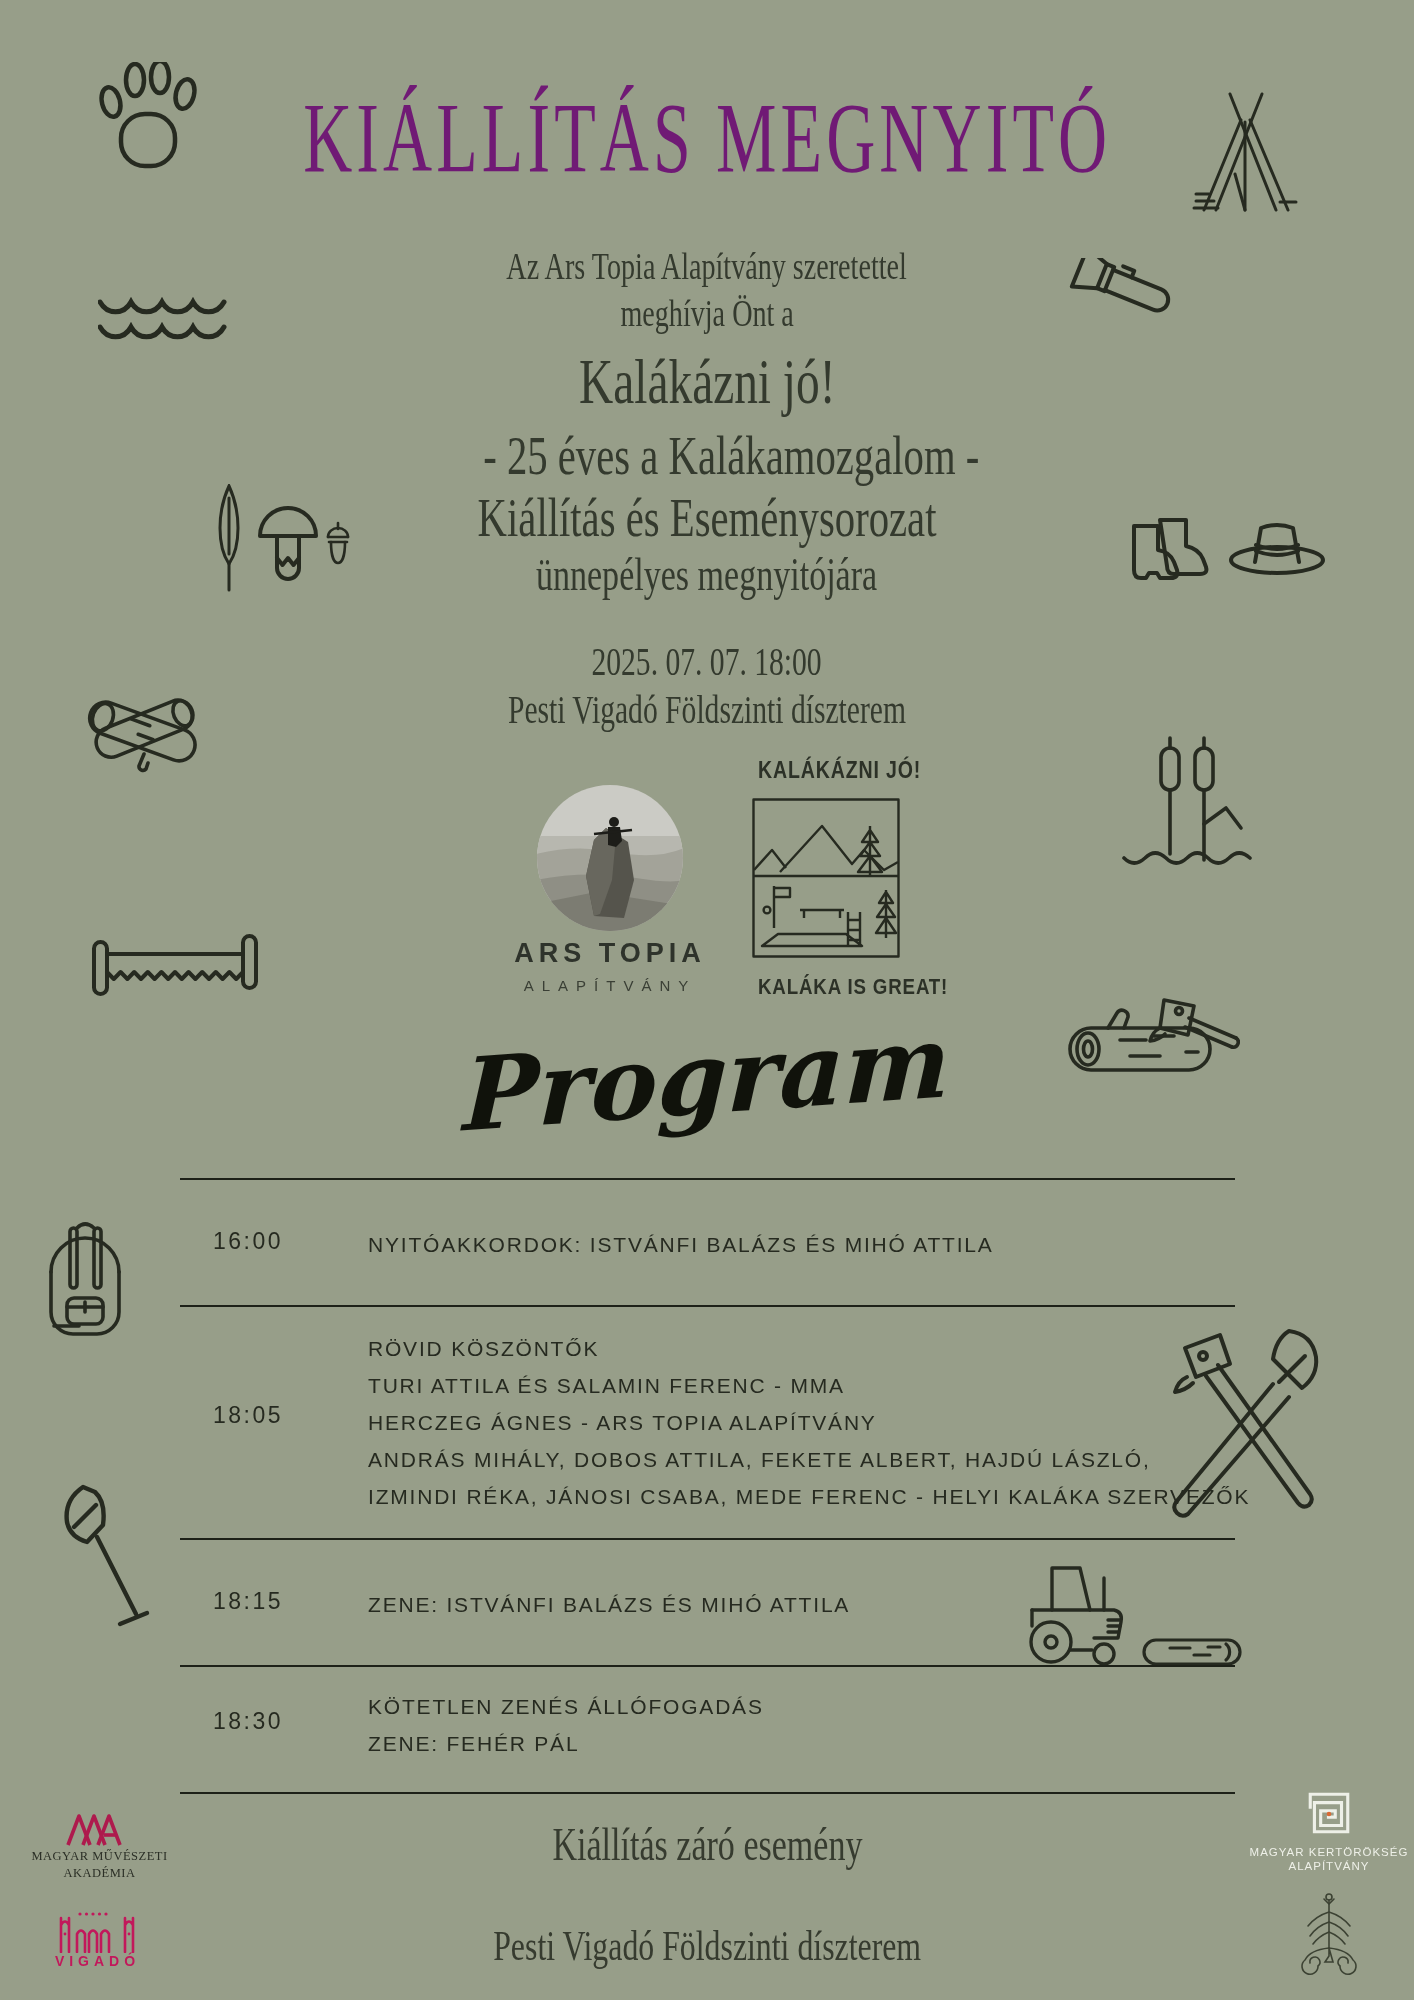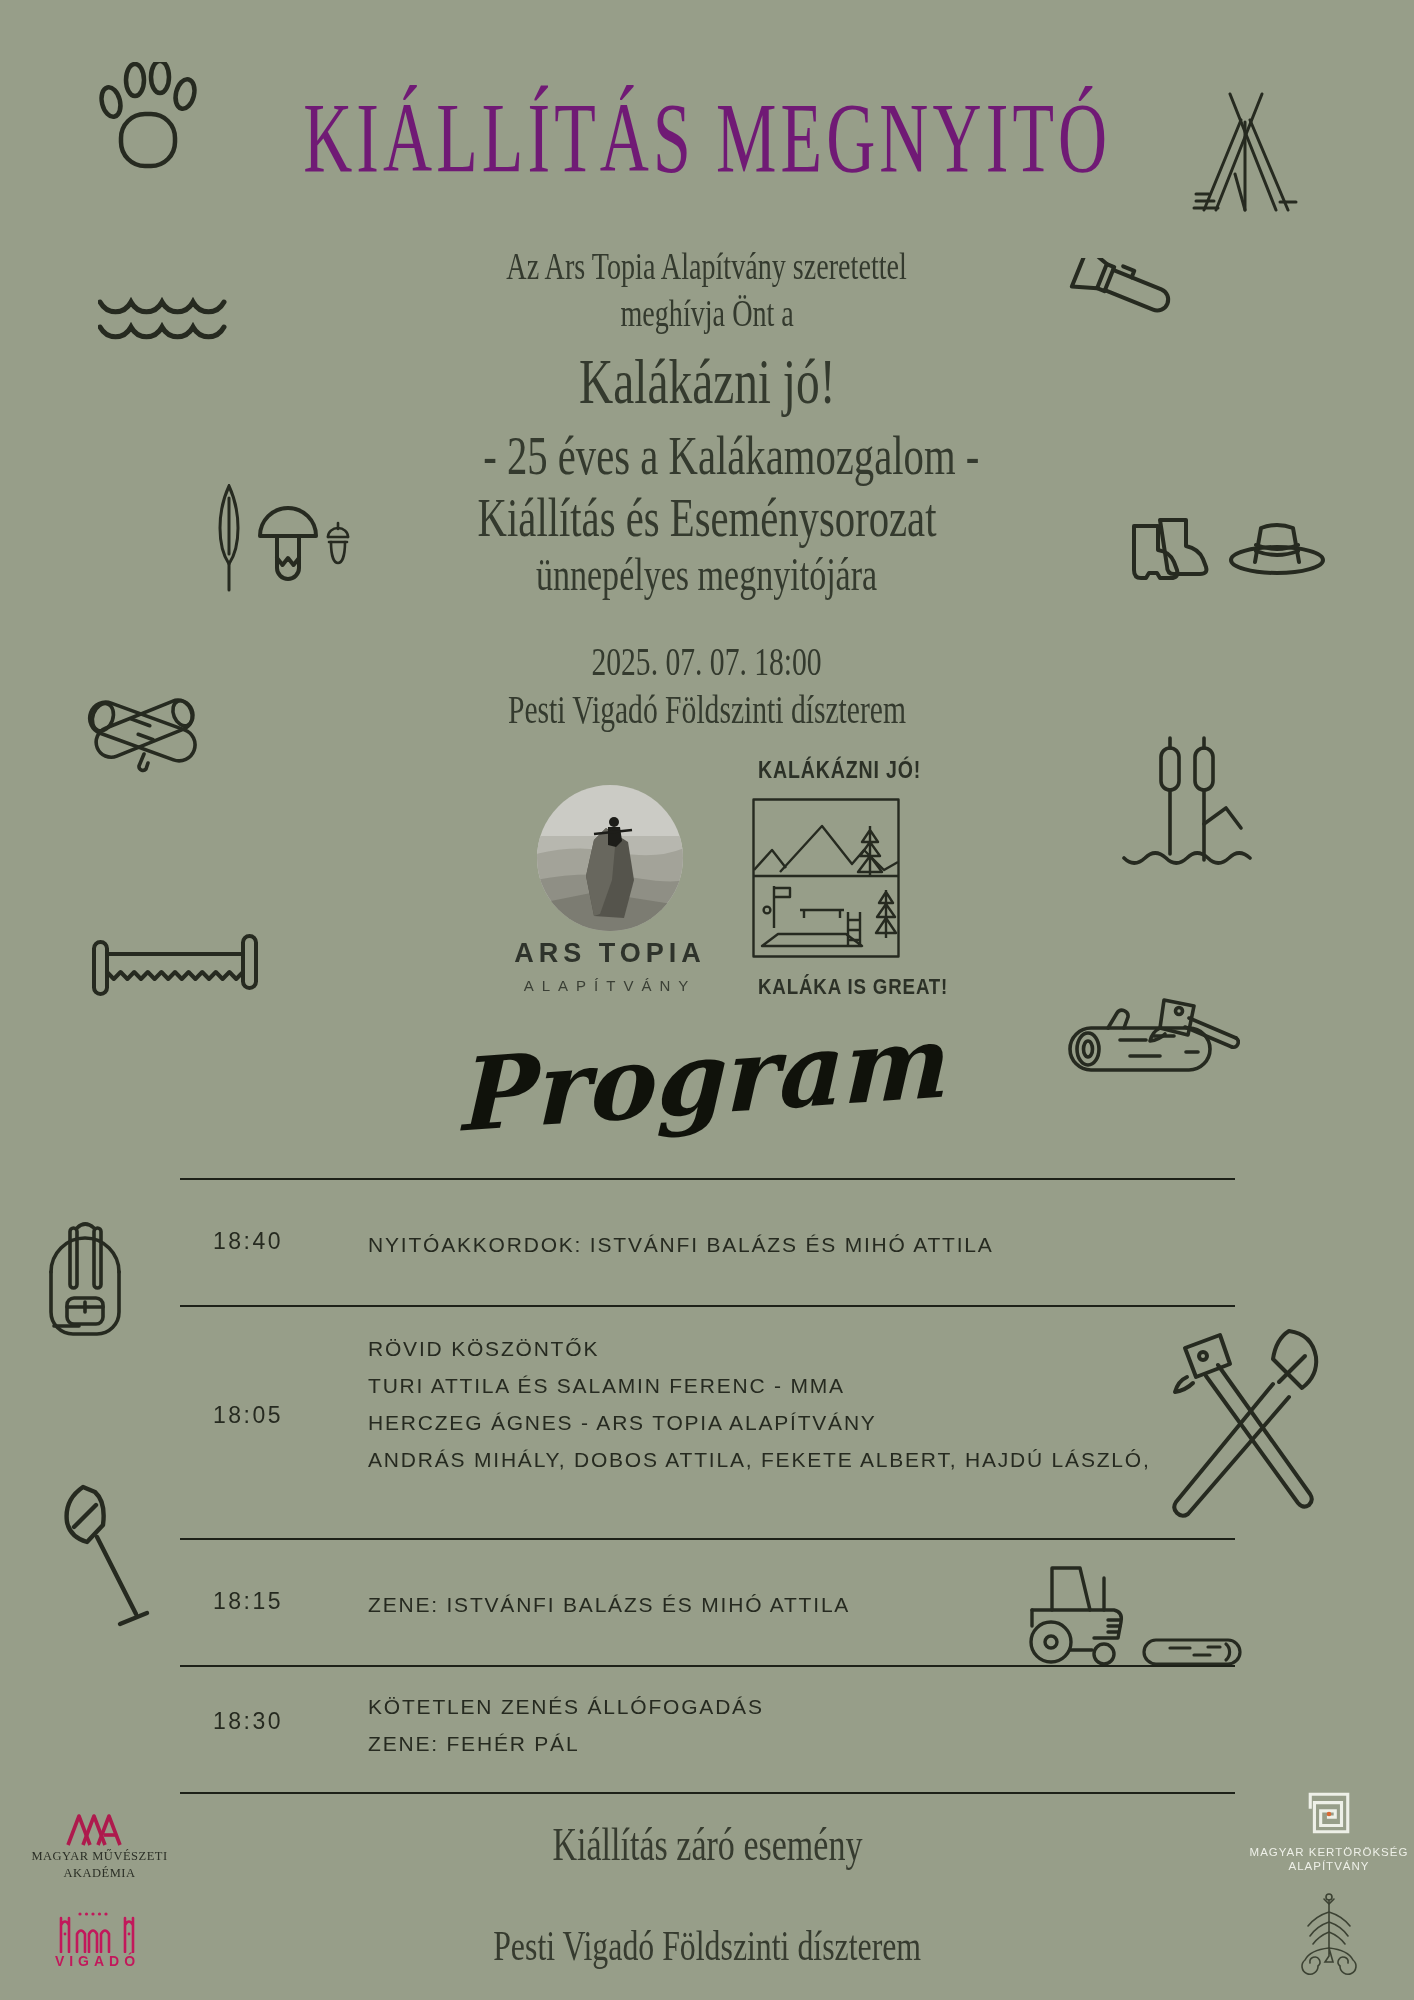--- a/index.html
+++ b/index.html
@@ -279,32 +279,33 @@
         <path d="M52,112 v8 M88,112 v8"></path>
       <path d="M10,148 L26,136 H94 L110,148 Z"></path>
       <path d="M96,114 V148 M108,114 V148 M96,122 h12 M96,132 h12 M96,142 h12"></path>
     </svg>
   </div>
   <div class="logo-caption kalaka-en">KALÁKA IS GREAT!</div>
 
   <div class="program-heading">Program</div>
 
   <div class="rule" style="top:1178px"></div>
-  <div class="ptime" style="top:1228px">18:40</div>
+  <div class="ptime" style="top:1228px">16:00</div>
   <div class="plines" style="top:1226px">
     <div>NYITÓAKKORDOK: ISTVÁNFI BALÁZS ÉS MIHÓ ATTILA</div>
   </div>
 
   <div class="rule" style="top:1305px"></div>
   <div class="ptime" style="top:1402px">18:05</div>
   <div class="plines" style="top:1330px">
     <div>RÖVID KÖSZÖNTŐK</div>
     <div>TURI ATTILA ÉS SALAMIN FERENC - MMA</div>
     <div>HERCZEG ÁGNES - ARS TOPIA ALAPÍTVÁNY</div>
     <div>ANDRÁS MIHÁLY, DOBOS ATTILA, FEKETE ALBERT, HAJDÚ LÁSZLÓ,</div>
+    <div>IZMINDI RÉKA, JÁNOSI CSABA, MEDE FERENC - HELYI KALÁKA SZERVEZŐK</div>
   </div>
 
   <div class="rule" style="top:1538px"></div>
   <div class="ptime" style="top:1588px">18:15</div>
   <div class="plines" style="top:1586px">
     <div>ZENE: ISTVÁNFI BALÁZS ÉS MIHÓ ATTILA</div>
   </div>
 
   <div class="rule" style="top:1665px"></div>
   <div class="ptime" style="top:1708px">18:30</div>

